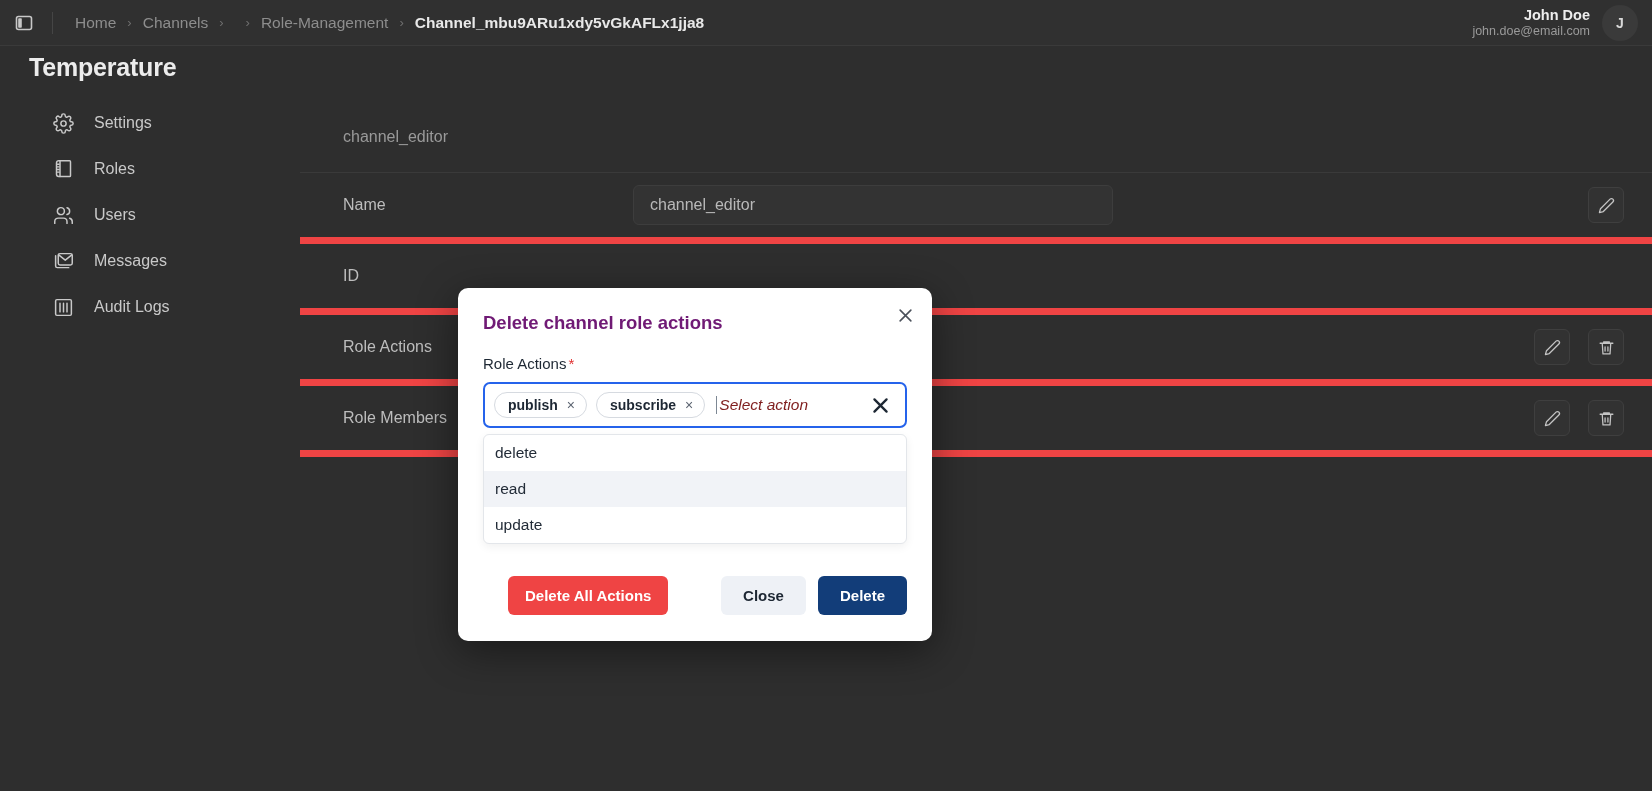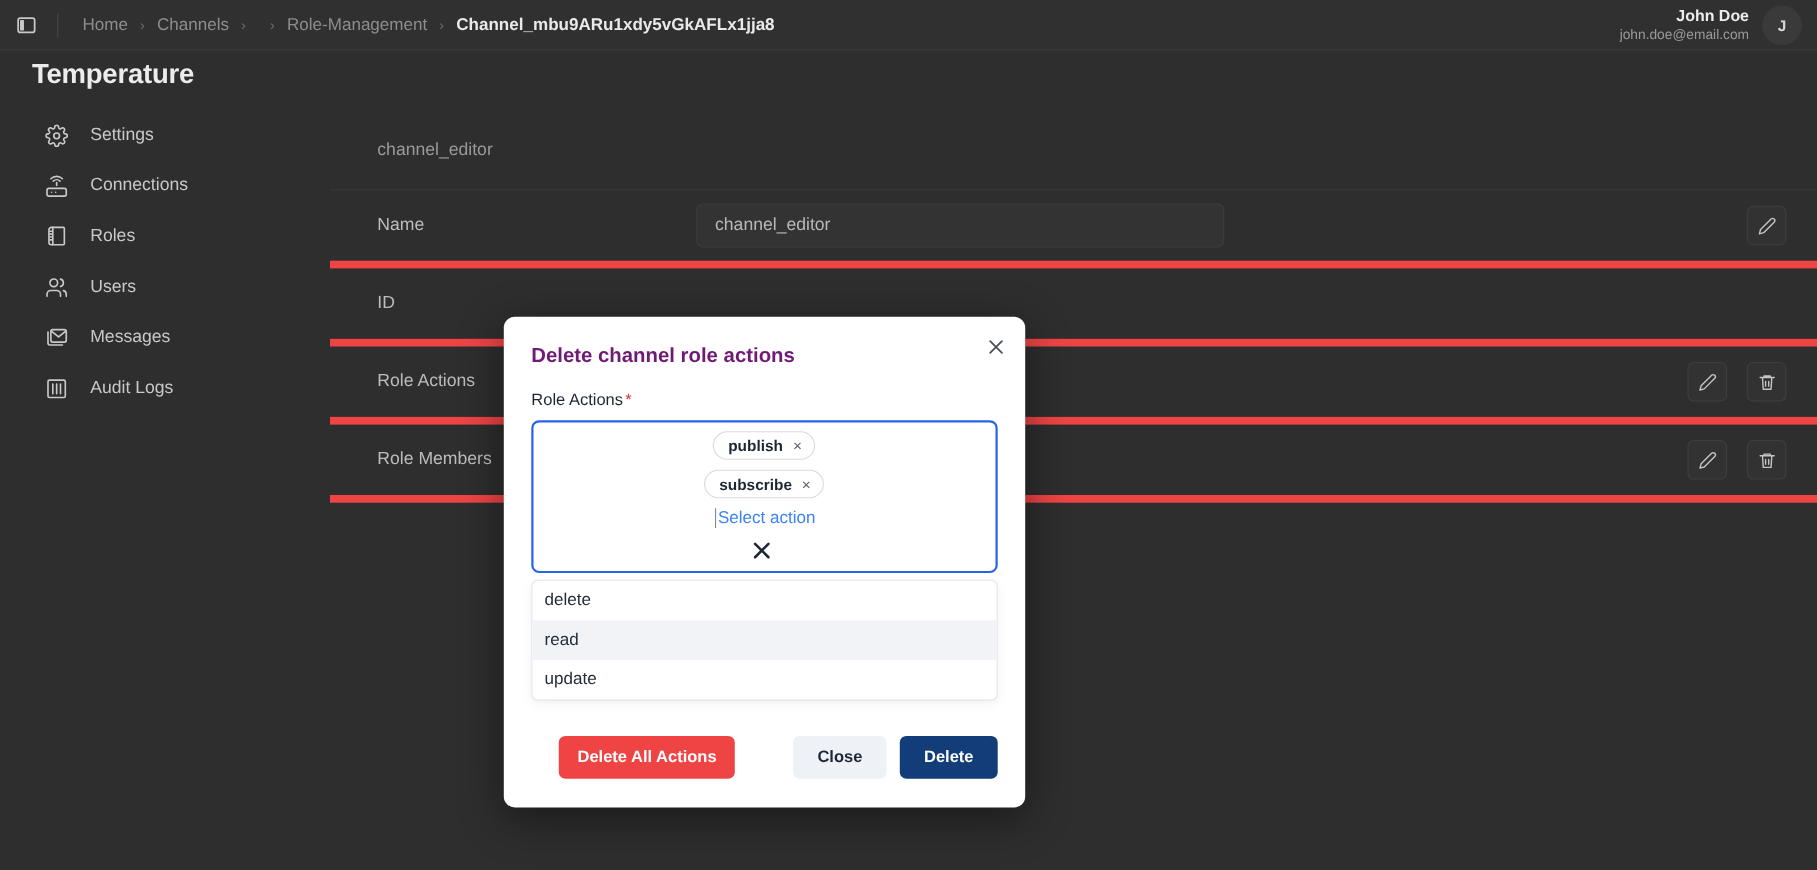--- a/index.html
+++ b/index.html
@@ -53,21 +53,21 @@
     font-size: 25px; font-weight: 700; color: #ececec;
     letter-spacing: -0.2px;
   }
 
   
   .sidebar {
     position: absolute; left: 0; top: 100px; width: 300px;
   }
   .nav-item {
     display: flex; align-items: center; gap: 20px;
-    height: 46px; padding-left: 40px; cursor: pointer;
+    height: 46px; padding-left: 52px; cursor: pointer;
     color: #c9c9c9; font-size: 16px;
   }
   .nav-item .ico { width: 22px; height: 22px; display:flex; align-items:center; justify-content:center; flex:none; }
   .nav-item svg { stroke: #c9c9c9; }
 
   
   .content { position: absolute; left: 300px; top: 100px; right: 0; }
   .role-heading {
     font-size: 16px; color: #9a9a9a; padding: 28px 0 26px 43px;
     border-bottom: 1px solid #3a3a3a;
@@ -114,33 +114,32 @@
   .field-label {
     font-size: 15px; color: #1d2733; margin-bottom: 10px; font-weight: 400;
   }
   .req { color: #e03131; margin-left: 2px; }
 
   .select-box {
     display: flex; align-items: center; gap: 9px;
     border: 2px solid #2563eb; border-radius: 7px;
     background: #fff; padding: 8px 10px 8px 9px; position: relative;
     min-height: 44px;
-    flex-direction: column;
   }
   .chip {
     display: inline-flex; align-items: center; gap: 9px;
     border: 1px solid #d6dae0; border-radius: 20px;
     padding: 4px 11px 4px 13px;
     font-size: 14px; font-weight: 700; color: #1d2733;
     background: #fff; white-space: nowrap;
   }
   .chip-x { color: #5b6370; font-size: 14px; cursor: pointer; font-weight: 400; }
   .select-placeholder {
-    flex: 1; font-size: 15.5px; color: #3b82f6;
-    border-left: 1px solid #7d8894; padding-left: 2px; margin-left: 2px;
+    flex: 1; font-size: 15.5px; color: #7f1d1d;
+    border-left: 1px solid #7d8894; padding-left: 2px; margin-left: 2px; font-style: italic;
   }
   .clear-x {
     width: 22px; height: 22px; display: flex; align-items: center; justify-content: center;
     cursor: pointer; margin-right: 4px;
   }
 
   .dropdown {
     border: 1px solid #e3e6ea; border-radius: 6px;
     margin-top: 6px; background: #fff; overflow: hidden;
     box-shadow: 0 3px 10px rgba(0,0,0,.06);
@@ -206,32 +205,20 @@
     <div class="nav-item">
       <span class="ico">
         <svg width="21" height="21" viewBox="0 0 24 24" fill="none" stroke-width="1.7" stroke-linecap="round" stroke-linejoin="round">
           <circle cx="12" cy="12" r="3"></circle>
           <path d="M19.4 15a1.65 1.65 0 0 0 .33 1.82l.06.06a2 2 0 1 1-2.83 2.83l-.06-.06a1.65 1.65 0 0 0-1.82-.33 1.65 1.65 0 0 0-1 1.51V21a2 2 0 1 1-4 0v-.09A1.65 1.65 0 0 0 9 19.4a1.65 1.65 0 0 0-1.82.33l-.06.06a2 2 0 1 1-2.83-2.83l.06-.06A1.65 1.65 0 0 0 4.6 15a1.65 1.65 0 0 0-1.51-1H3a2 2 0 1 1 0-4h.09A1.65 1.65 0 0 0 4.6 9a1.65 1.65 0 0 0-.33-1.82l-.06-.06a2 2 0 1 1 2.83-2.83l.06.06A1.65 1.65 0 0 0 9 4.6a1.65 1.65 0 0 0 1-1.51V3a2 2 0 1 1 4 0v.09a1.65 1.65 0 0 0 1 1.51 1.65 1.65 0 0 0 1.82-.33l.06-.06a2 2 0 1 1 2.83 2.83l-.06.06A1.65 1.65 0 0 0 19.4 9V9a1.65 1.65 0 0 0 1.51 1H21a2 2 0 1 1 0 4h-.09a1.65 1.65 0 0 0-1.51 1z"></path>
         </svg>
       </span>
       <span>Settings</span>
     </div>
 
-    <div class="nav-item">
-      <span class="ico">
-        <svg width="21" height="21" viewBox="0 0 24 24" fill="none" stroke-width="1.7" stroke-linecap="round" stroke-linejoin="round">
-          <rect x="2" y="14" width="20" height="8" rx="2"></rect>
-          <path d="M6.8 18h.01M11 18h.01"></path>
-          <path d="M12 11V8"></path>
-          <path d="M8.5 6.5a5 5 0 0 1 7 0"></path>
-          <path d="M6 4a8.5 8.5 0 0 1 12 0"></path>
-        </svg>
-      </span>
-      <span>Connections</span>
-    </div>
 
     <div class="nav-item">
       <span class="ico">
         <svg width="21" height="21" viewBox="0 0 24 24" fill="none" stroke-width="1.7" stroke-linecap="round" stroke-linejoin="round">
           <path d="M4 4.5A2.5 2.5 0 0 1 6.5 2H19a1 1 0 0 1 1 1v16a1 1 0 0 1-1 1H6.5A2.5 2.5 0 0 1 4 17.5z"></path>
           <path d="M8 2v18"></path>
           <path d="M5 6h2M5 9h2M5 12h2M5 15h2"></path>
         </svg>
       </span>
       <span>Roles</span>

